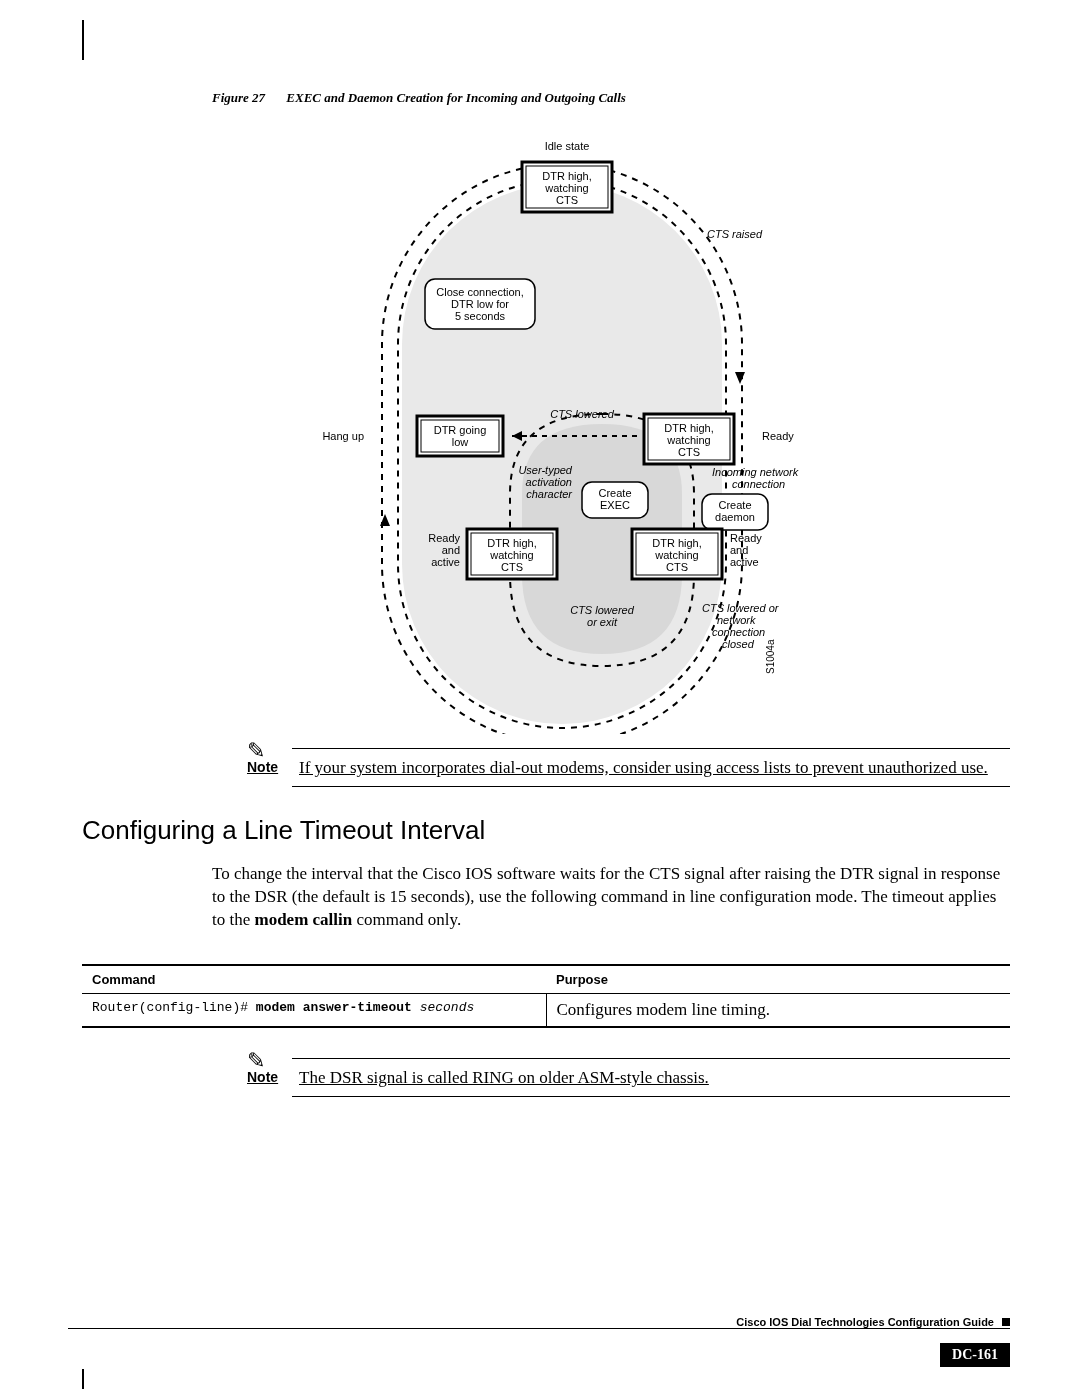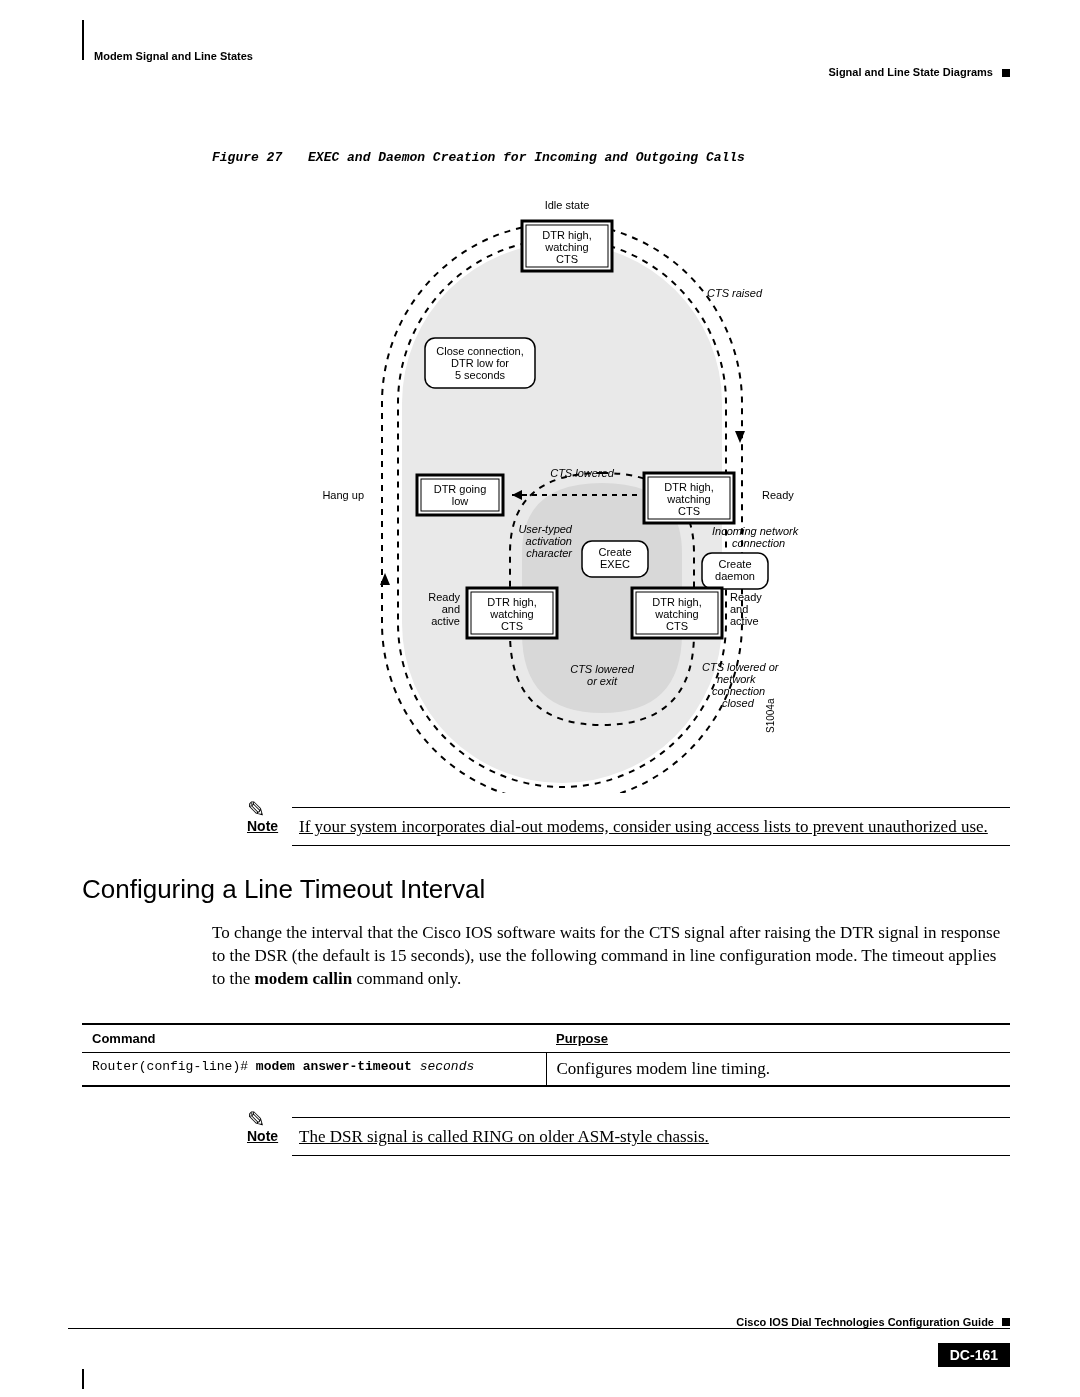--- a/index.html
+++ b/index.html
@@ -46,21 +46,21 @@
   }
   .header-sq {
     display: inline-block;
     width: 8px;
     height: 8px;
     background: #000;
     margin-left: 6px;
     vertical-align: middle;
   }
   .fig-caption {
-    font-family: Liberation Mono, monospace;
+    font-family: Liberation Serif, serif;
     font-size: 13px;
     font-weight: bold;
     font-style: italic;
     margin: 60px 0 8px 130px;
   }
   .fig-caption .figno { font-style: italic; margin-right: 18px; }
   .diagram-wrap {
     width: 520px;
     margin: 0 auto 10px 220px;
   }
@@ -135,21 +135,21 @@
   table.cmd td.cmdcell {
     font-family: "Courier New", monospace;
     font-size: 13px;
     margin-top: 16px;
   }
   table.cmd td.cmdcell .bold { font-weight: bold; }
   table.cmd td.cmdcell .ital { font-style: italic; }
   table.cmd td.purpose { font-size: 17px; }
   table.cmd tr:first-child th { border-left: none; border-right: none; }
   table.cmd th:first-child { border-left: none; }
-  table.cmd th:last-child { border-right: none; text-decoration: underline; }
+  table.cmd th:last-child { border-right: none; }
   table.cmd td:first-child { border-left: none; }
   table.cmd td:last-child { border-right: none; }
   table.cmd tr:last-child td { border-bottom: 2px solid #000; }
   table.cmd { border-left: none; border-right: none; }
   .footer {
     position: absolute;
     bottom: 30px;
     left: 68px;
     right: 70px;
   }
@@ -169,21 +169,21 @@
   .footer-sq {
     width: 8px;
     height: 8px;
     background: #000;
     display: inline-block;
   }
   .page-num {
     display: inline-block;
     background: #000;
     color: #fff;
-    font-family: Liberation Sans, sans-serif;
+    font-family: Liberation Serif, serif;
     font-weight: bold;
     font-size: 14px;
     padding: 4px 12px;
     margin-top: 10px;
     float: right;
   }
   .bottom-rule {
     position: absolute;
     left: 82px;
     bottom: 8px;
@@ -191,27 +191,20 @@
     height: 20px;
     background: #000;
   }
 </style>
 </head>
 <body>
 
 <div class="page">
   <div class="top-rule"></div>
 
-  <div class="header">
-    <div class="header-left">Modem Signal and Line States</div>
-    <div class="header-right">
-      <span>Signal and Line State Diagrams</span>
-      <span class="header-sq"></span>
-    </div>
-  </div>
 
   <div class="fig-caption">
     <span class="figno">Figure 27</span>
     <span>EXEC and Daemon Creation for Incoming and Outgoing Calls</span>
   </div>
 
   <div class="diagram-wrap">
     <svg viewBox="0 0 520 620" width="520" height="620">
 
       <path d="M 260 70 

